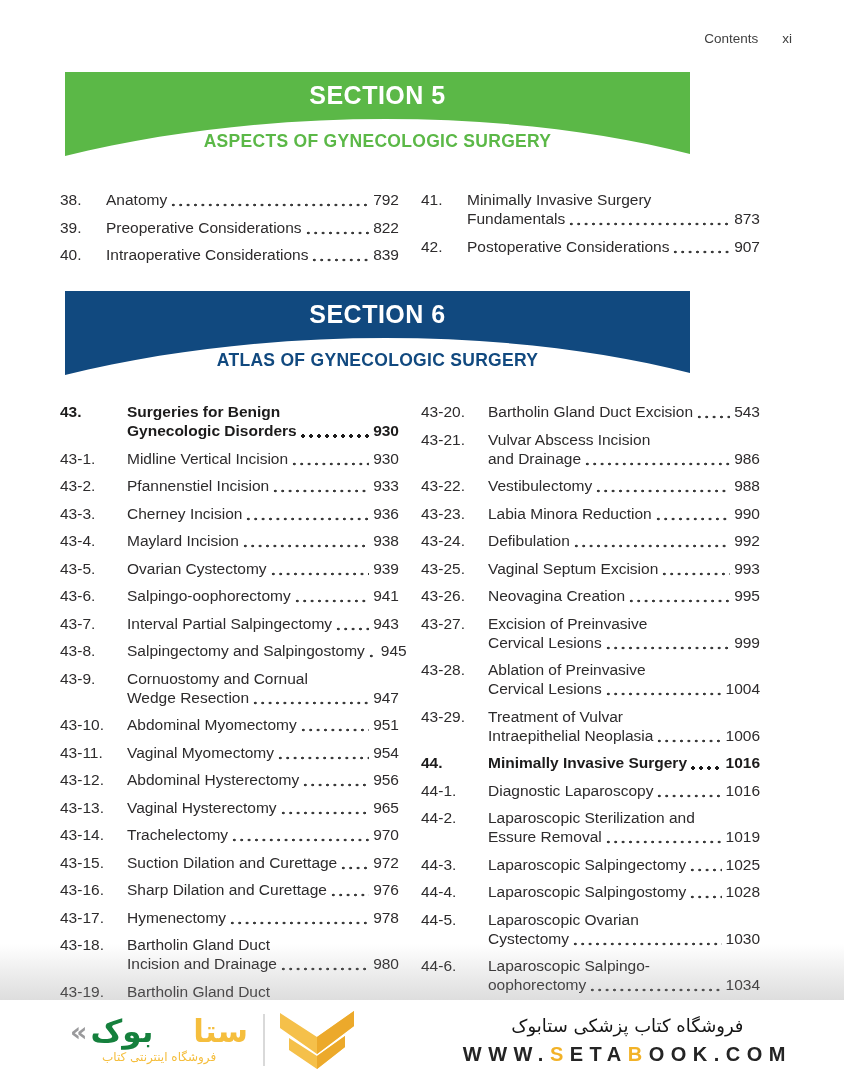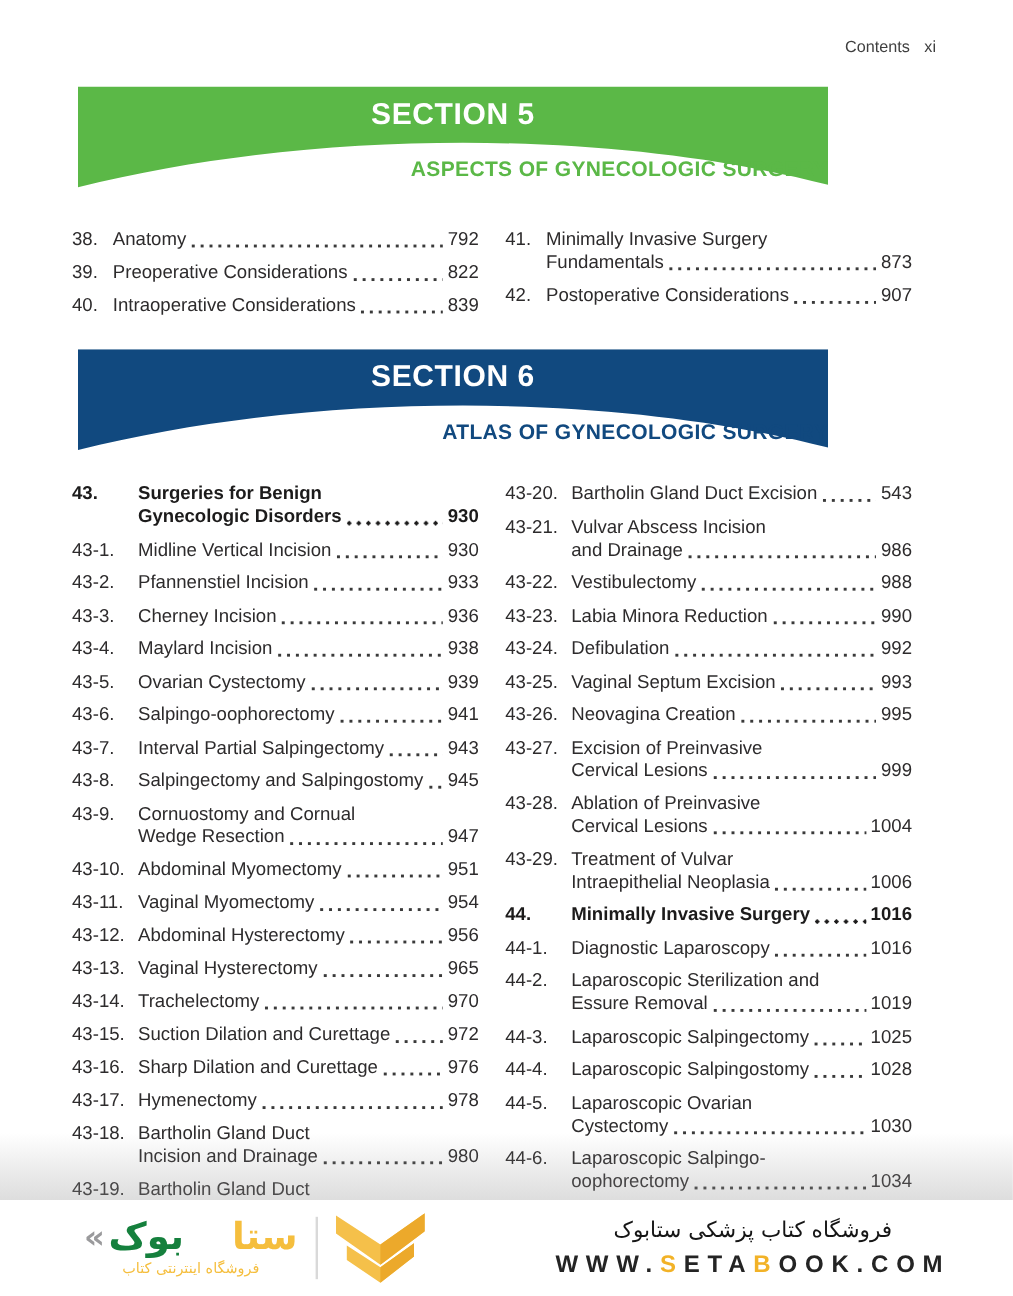--- a/index.html
+++ b/index.html
@@ -3,38 +3,38 @@
 <meta charset="utf-8">
 <style>
   html,body{margin:0;padding:0;}
   body{
     width:844px;height:1080px;background:#ffffff;position:relative;overflow:hidden;
     font-family:"Liberation Sans",sans-serif;
   }
   .content{position:absolute;top:0;left:0;width:844px;height:1000px;overflow:hidden;background:#fff;}
 
   
-  .page-header{position:absolute;top:31px;right:64px;font-size:13.5px;color:#3f3f3f;display:flex;gap:12px;}
+  .page-header{position:absolute;top:31px;right:52px;font-size:13.5px;color:#3f3f3f;display:flex;gap:24px;}
 
   
   .banner{position:absolute;left:65px;width:625px;height:88px;}
   .banner svg{position:absolute;inset:0;width:100%;height:100%;display:block;}
   .banner-title{position:absolute;top:9px;left:0;right:0;text-align:center;color:#fff;
     font-size:25px;font-weight:700;letter-spacing:0.5px;}
-  .banner-sub{position:absolute;top:59px;left:0;right:0;text-align:right;
+  .banner-sub{position:absolute;top:59px;left:0;right:0;text-align:center;
     font-size:17.5px;font-weight:700;letter-spacing:0.3px;}
   .section-green path{fill:var(--green);}
   .section-green .banner-sub{color:var(--green);}
   .section-navy path{fill:var(--navy);}
   .section-navy .banner-sub{color:var(--navy);}
 
   
   .toc{position:absolute;left:60px;width:700px;display:flex;gap:22px;}
   .toc-col{flex:1;min-width:0;}
-  .toc-entry{display:flex;margin-bottom:8.5px;font-size:15.5px;line-height:19px;color:#2d2b2c;}
+  .toc-entry{display:flex;margin-bottom:8.5px;font-size:15.5px;line-height:19px;color:#2d2b2c;gap:12px;}
   .toc-entry.bold{font-weight:700;color:#1c1b1b;}
   .toc-num{flex:0 0 34px;}
   .s6 .toc-num{flex-basis:55px;}
   .toc-body{flex:1;min-width:0;}
   .toc-line{display:flex;}
   .toc-title{white-space:nowrap;}
   .leader{flex:1;min-width:14px;position:relative;margin:0 1px;}
   .leader::after{content:"";position:absolute;left:3px;right:3px;bottom:2px;height:4px;
     background-image:radial-gradient(circle at 2px 2px,#3a3a3a 1.35px,rgba(0,0,0,0) 1.6px);
     background-size:7.4px 4px;background-repeat:repeat-x;}

